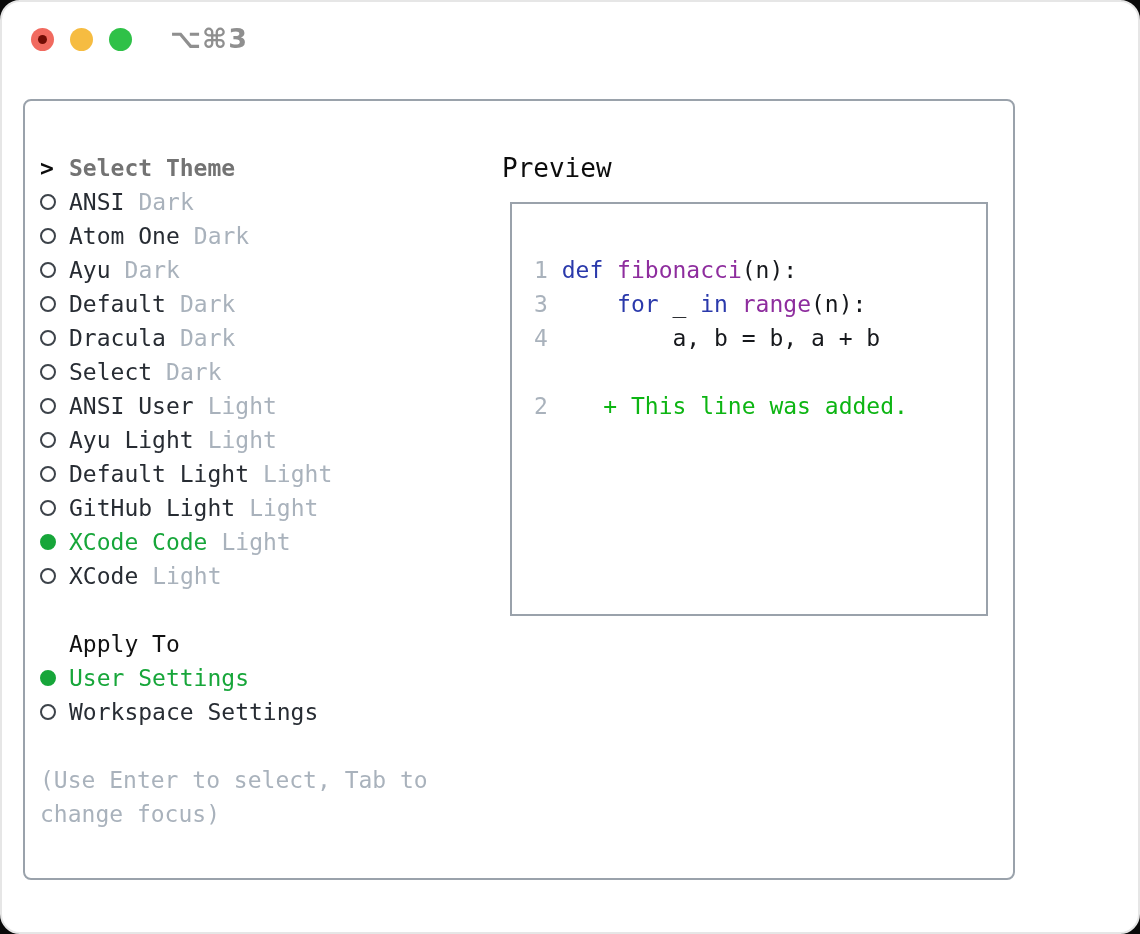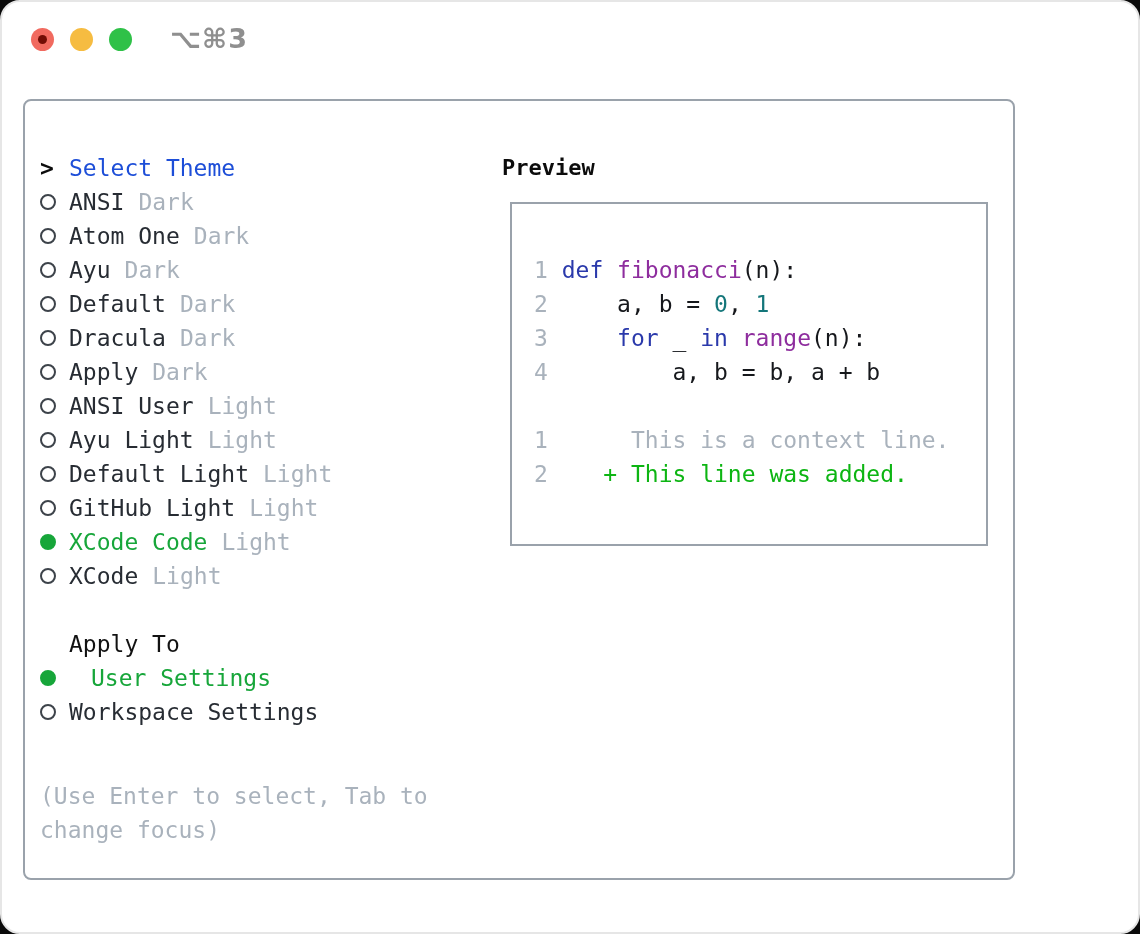--- a/index.html
+++ b/index.html
@@ -25,35 +25,35 @@
   .content-box{
     position:absolute;left:21px;top:97px;width:992px;height:781px;
     border:2px solid var(--border);border-radius:8px;box-sizing:border-box;
   }
   
   .left-pane{position:absolute;left:38px;top:149px;width:446px;
     font-size:23px;line-height:34px;color:var(--text);}
   .row{display:flex;align-items:center;height:34px;white-space:pre;}
   .prefix{width:29px;flex:0 0 29px;display:flex;align-items:center;}
   .caret{font-weight:bold;color:#0c0c0c;}
-  .header-label{font-weight:normal;color:#1d4ed8;}
+  .header-label{font-weight:bold;color:#737373;}
   .section-label{color:#121212;}
   .circle{width:12px;height:12px;border-radius:50%;border:2px solid #3d434a;box-sizing:content-box;}
   .circle.sel{background:var(--green);border-color:var(--green);}
   .theme-name{color:var(--text);}
   .theme-name.sel{color:var(--green);}
   .theme-tag{color:var(--muted);margin-left:14px;}
-  .opt-name.sel{color:var(--green);margin-left:22px;}
+  .opt-name.sel{color:var(--green);}
   .spacer{height:34px;}
-  .hint{color:var(--muted);width:446px;line-height:34px;margin-top:16px;}
+  .hint{color:var(--muted);width:446px;line-height:34px;}
   
   .preview-header{position:absolute;left:500px;top:149px;height:34px;line-height:34px;
-    font-size:22px;font-weight:bold;color:#0c0c0c;}
+    font-size:26px;font-weight:normal;color:#0c0c0c;}
   .preview-box{
-    position:absolute;left:508px;top:200px;width:478px;height:344px;
+    position:absolute;left:508px;top:200px;width:478px;height:414px;
     border:2px solid var(--border);box-sizing:border-box;
     padding:49px 0 0 22px;overflow:hidden;
   }
   .code-line{height:34px;line-height:34px;font-size:23px;white-space:pre;}
   .ln{color:var(--ln);}
   .tk-plain{color:var(--code-plain);}
   .tk-keyword{color:var(--kw);}
   .tk-function{color:var(--fn);}
   .tk-number{color:var(--num);}
   .tk-context{color:var(--muted);}
@@ -79,21 +79,21 @@
       <span class="prefix"><span class="caret">&gt;</span></span>
       <span class="header-label">Select Theme</span>
     </div>
 
     <div id="theme-list">
         <div class="row"><span class="prefix"><span class="circle"></span></span><span class="theme-name">ANSI</span><span class="theme-tag">Dark</span></div>
         <div class="row"><span class="prefix"><span class="circle"></span></span><span class="theme-name">Atom One</span><span class="theme-tag">Dark</span></div>
         <div class="row"><span class="prefix"><span class="circle"></span></span><span class="theme-name">Ayu</span><span class="theme-tag">Dark</span></div>
         <div class="row"><span class="prefix"><span class="circle"></span></span><span class="theme-name">Default</span><span class="theme-tag">Dark</span></div>
         <div class="row"><span class="prefix"><span class="circle"></span></span><span class="theme-name">Dracula</span><span class="theme-tag">Dark</span></div>
-        <div class="row"><span class="prefix"><span class="circle"></span></span><span class="theme-name">Apply</span><span class="theme-tag">Dark</span></div>
+        <div class="row"><span class="prefix"><span class="circle"></span></span><span class="theme-name">Select</span><span class="theme-tag">Dark</span></div>
         <div class="row"><span class="prefix"><span class="circle"></span></span><span class="theme-name">ANSI User</span><span class="theme-tag">Light</span></div>
         <div class="row"><span class="prefix"><span class="circle"></span></span><span class="theme-name">Ayu Light</span><span class="theme-tag">Light</span></div>
         <div class="row"><span class="prefix"><span class="circle"></span></span><span class="theme-name">Default Light</span><span class="theme-tag">Light</span></div>
         <div class="row"><span class="prefix"><span class="circle"></span></span><span class="theme-name">GitHub Light</span><span class="theme-tag">Light</span></div>
         <div class="row"><span class="prefix"><span class="circle sel"></span></span><span class="theme-name sel">XCode Code</span><span class="theme-tag">Light</span></div>
         <div class="row"><span class="prefix"><span class="circle"></span></span><span class="theme-name">XCode</span><span class="theme-tag">Light</span></div>
       </div>
 
     <div class="spacer"></div>
 
@@ -110,22 +110,20 @@
     <div class="spacer"></div>
 
     <div class="hint">(Use Enter to select, Tab to change focus)</div>
   </div>
 
   <div class="preview-header">Preview</div>
 
   <div class="preview-box">
     <div id="code-lines">
         <div class="code-line"><span class="ln">1 </span><span class="tk-keyword">def</span><span class="tk-plain"> </span><span class="tk-function">fibonacci</span><span class="tk-plain">(n):</span></div>
-        <div class="code-line"><span class="ln">2 </span><span class="tk-plain">    a, b = </span><span class="tk-number">0</span><span class="tk-plain">, </span><span class="tk-number">1</span></div>
         <div class="code-line"><span class="ln">3 </span><span class="tk-plain">    </span><span class="tk-keyword">for</span><span class="tk-plain"> _ </span><span class="tk-keyword">in</span><span class="tk-plain"> </span><span class="tk-function">range</span><span class="tk-plain">(n):</span></div>
         <div class="code-line"><span class="ln">4 </span><span class="tk-plain">        a, b = b, a + b</span></div>
         <div class="code-line"><span class="ln"></span></div>
-        <div class="code-line"><span class="ln">1 </span><span class="tk-context">     This is a context line.</span></div>
         <div class="code-line"><span class="ln">2 </span><span class="tk-added">   + This line was added.</span></div>
       </div>
   </div>
 
 </div>
 
 </body></html>

